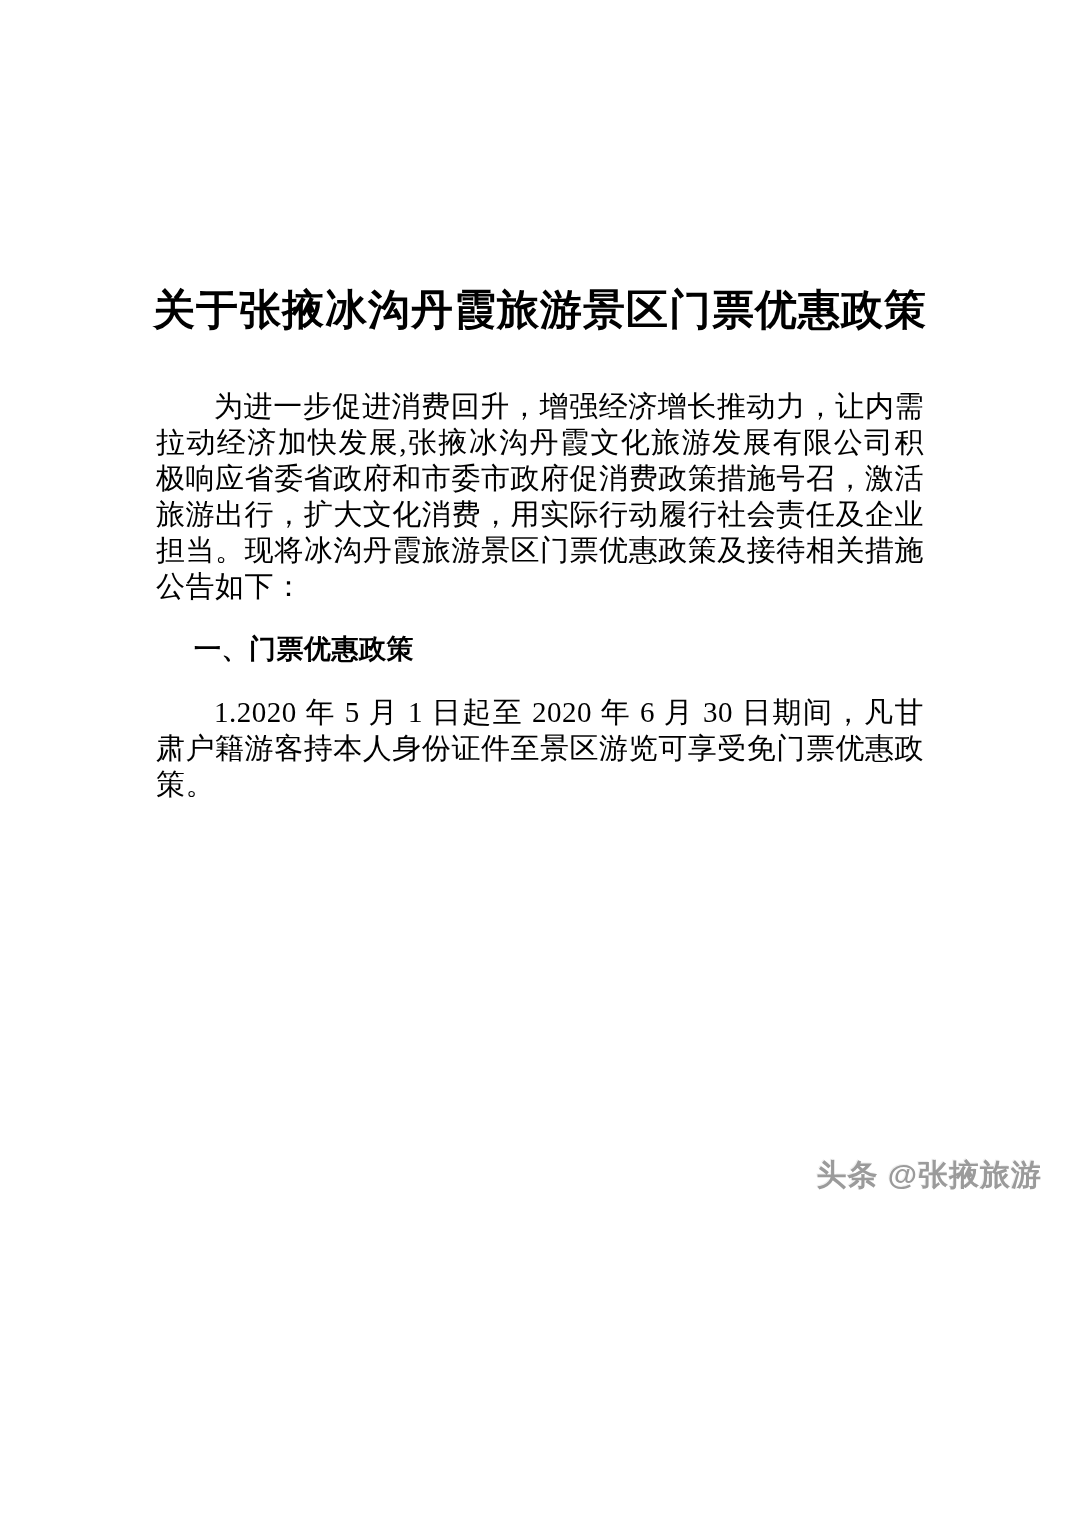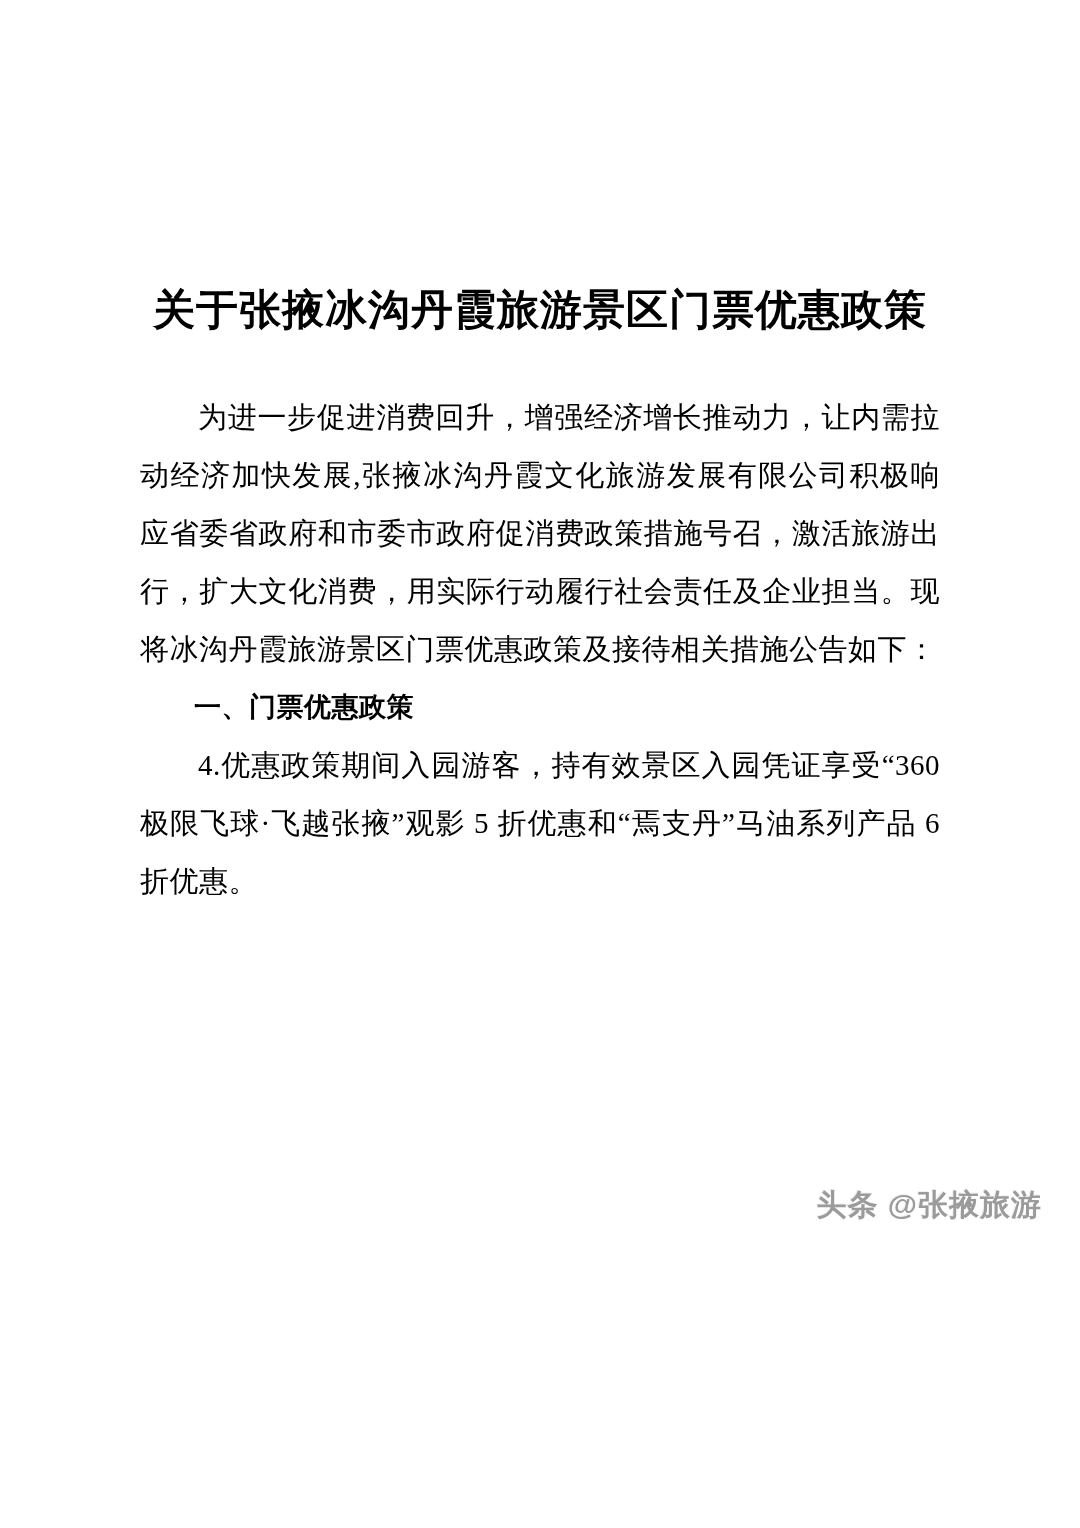--- a/index.html
+++ b/index.html
@@ -28,40 +28,40 @@
     letter-spacing: 1px;
     margin: 0 0 44px 0;
   }
   .doc-title .title-line {
     display: block;
   }
   .para {
     font-family: "Liberation Serif", "DejaVu Serif", serif;
     font-weight: 400;
     font-size: 29px;
-    line-height: 58px;
+    line-height: 36px;
     text-align: justify;
     text-justify: inter-ideograph;
     text-indent: 2em;
     letter-spacing: 0.5px;
-    margin: 0;
+    margin: 16px;
   }
   .section-heading {
     font-family: "Liberation Sans", "DejaVu Sans", sans-serif;
     font-weight: 700;
     font-size: 27px;
     line-height: 58px;
     text-indent: 2em;
     letter-spacing: 0.5px;
     margin: 0;
   }
   .watermark {
     position: absolute;
     right: 38px;
-    bottom: 2px;
+    bottom: 32px;
     font-family: "Liberation Sans", "DejaVu Sans", sans-serif;
     font-weight: 700;
     font-size: 30px;
     letter-spacing: 1px;
     color: #9b9b9b;
     text-shadow: 2px 2px 0 #ffffff, -1px -1px 0 #f0f0f0;
     white-space: nowrap;
   }
 </style>
 </head>
@@ -71,21 +71,21 @@
   <div class="content">
 
     <h1 class="doc-title">
       <span class="title-line">关于张掖冰沟丹霞旅游景区门票优惠政策</span>
     </h1>
 
     <p class="para">为进一步促进消费回升，增强经济增长推动力，让内需拉动经济加快发展,张掖冰沟丹霞文化旅游发展有限公司积极响应省委省政府和市委市政府促消费政策措施号召，激活旅游出行，扩大文化消费，用实际行动履行社会责任及企业担当。现将冰沟丹霞旅游景区门票优惠政策及接待相关措施公告如下：</p>
 
     <h2 class="section-heading">一、门票优惠政策</h2>
 
+    <p class="para">1.2020 年 5 月 1 日起至 2020 年 6 月 30 日期间，凡甘肃户籍游客持本人身份证件至景区游览可享受免门票优惠政策。</p>
 
 
 
-    <p class="para">4.优惠政策期间入园游客，持有效景区入园凭证享受“360 极限飞球·飞越张掖”观影 5 折优惠和“焉支丹”马油系列产品 6 折优惠。</p>
 
   </div>
 
   <div class="watermark">头条 @张掖旅游</div>
 </div>
 
 </body></html>

